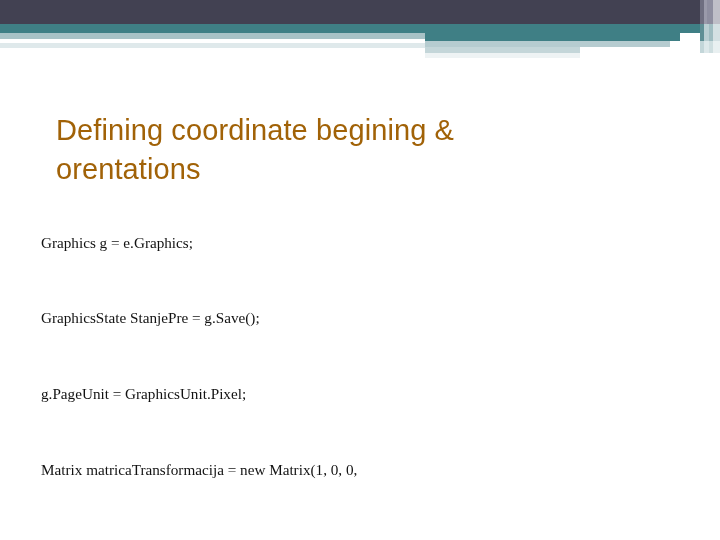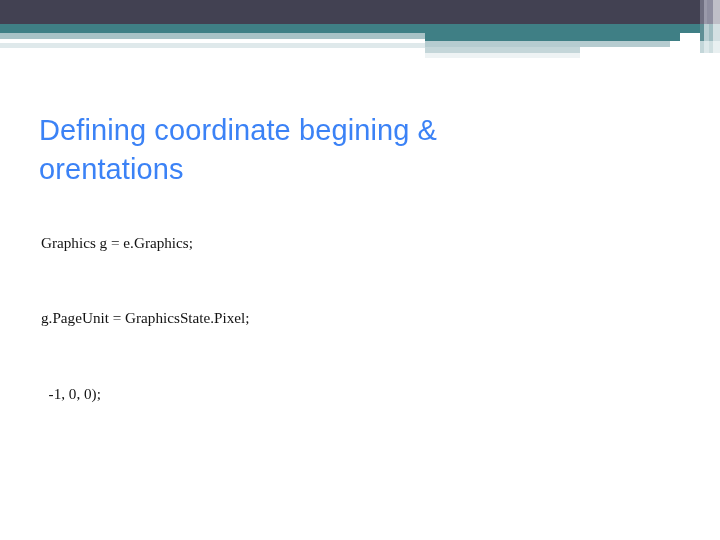--- a/index.html
+++ b/index.html
@@ -78,24 +78,24 @@
     left: 700px;
     top: 53px;
     width: 20px;
     height: 17px;
     background: #ffffff;
   }
 
   
   #slide-title {
     position: absolute;
-    left: 39px;
+    left: 56px;
     top: 92px;
     width: 620px;
-    color: #3b82f6;
+    color: #a16207;
     font-size: 29px;
     line-height: 39px;
     font-weight: 400;
     letter-spacing: 0.1px;
     white-space: pre-line;
   }
 
   
   #slide-code {
     position: absolute;
@@ -131,21 +131,23 @@
   <div class="stripe-lowmask"></div>
   <div class="stripe-lowmask2"></div>
   <div class="stripe-lowmask3"></div>
 </div>
 
 <h1 id="slide-title">Defining coordinate begining &amp;
 orentations</h1>
 
 <div id="slide-code">
   <div class="code-line">Graphics g = e.Graphics;</div>
-  <div class="code-line">g.PageUnit = GraphicsState.Pixel;</div>
+  <div class="code-line">GraphicsState StanjePre = g.Save();</div>
+  <div class="code-line">g.PageUnit = GraphicsUnit.Pixel;</div>
+  <div class="code-line">Matrix matricaTransformacija = new Matrix(1, 0, 0,</div>
   <div class="code-line">  -1, 0, 0);</div>
   
   
   
   
   
   
   
   
 </div>

